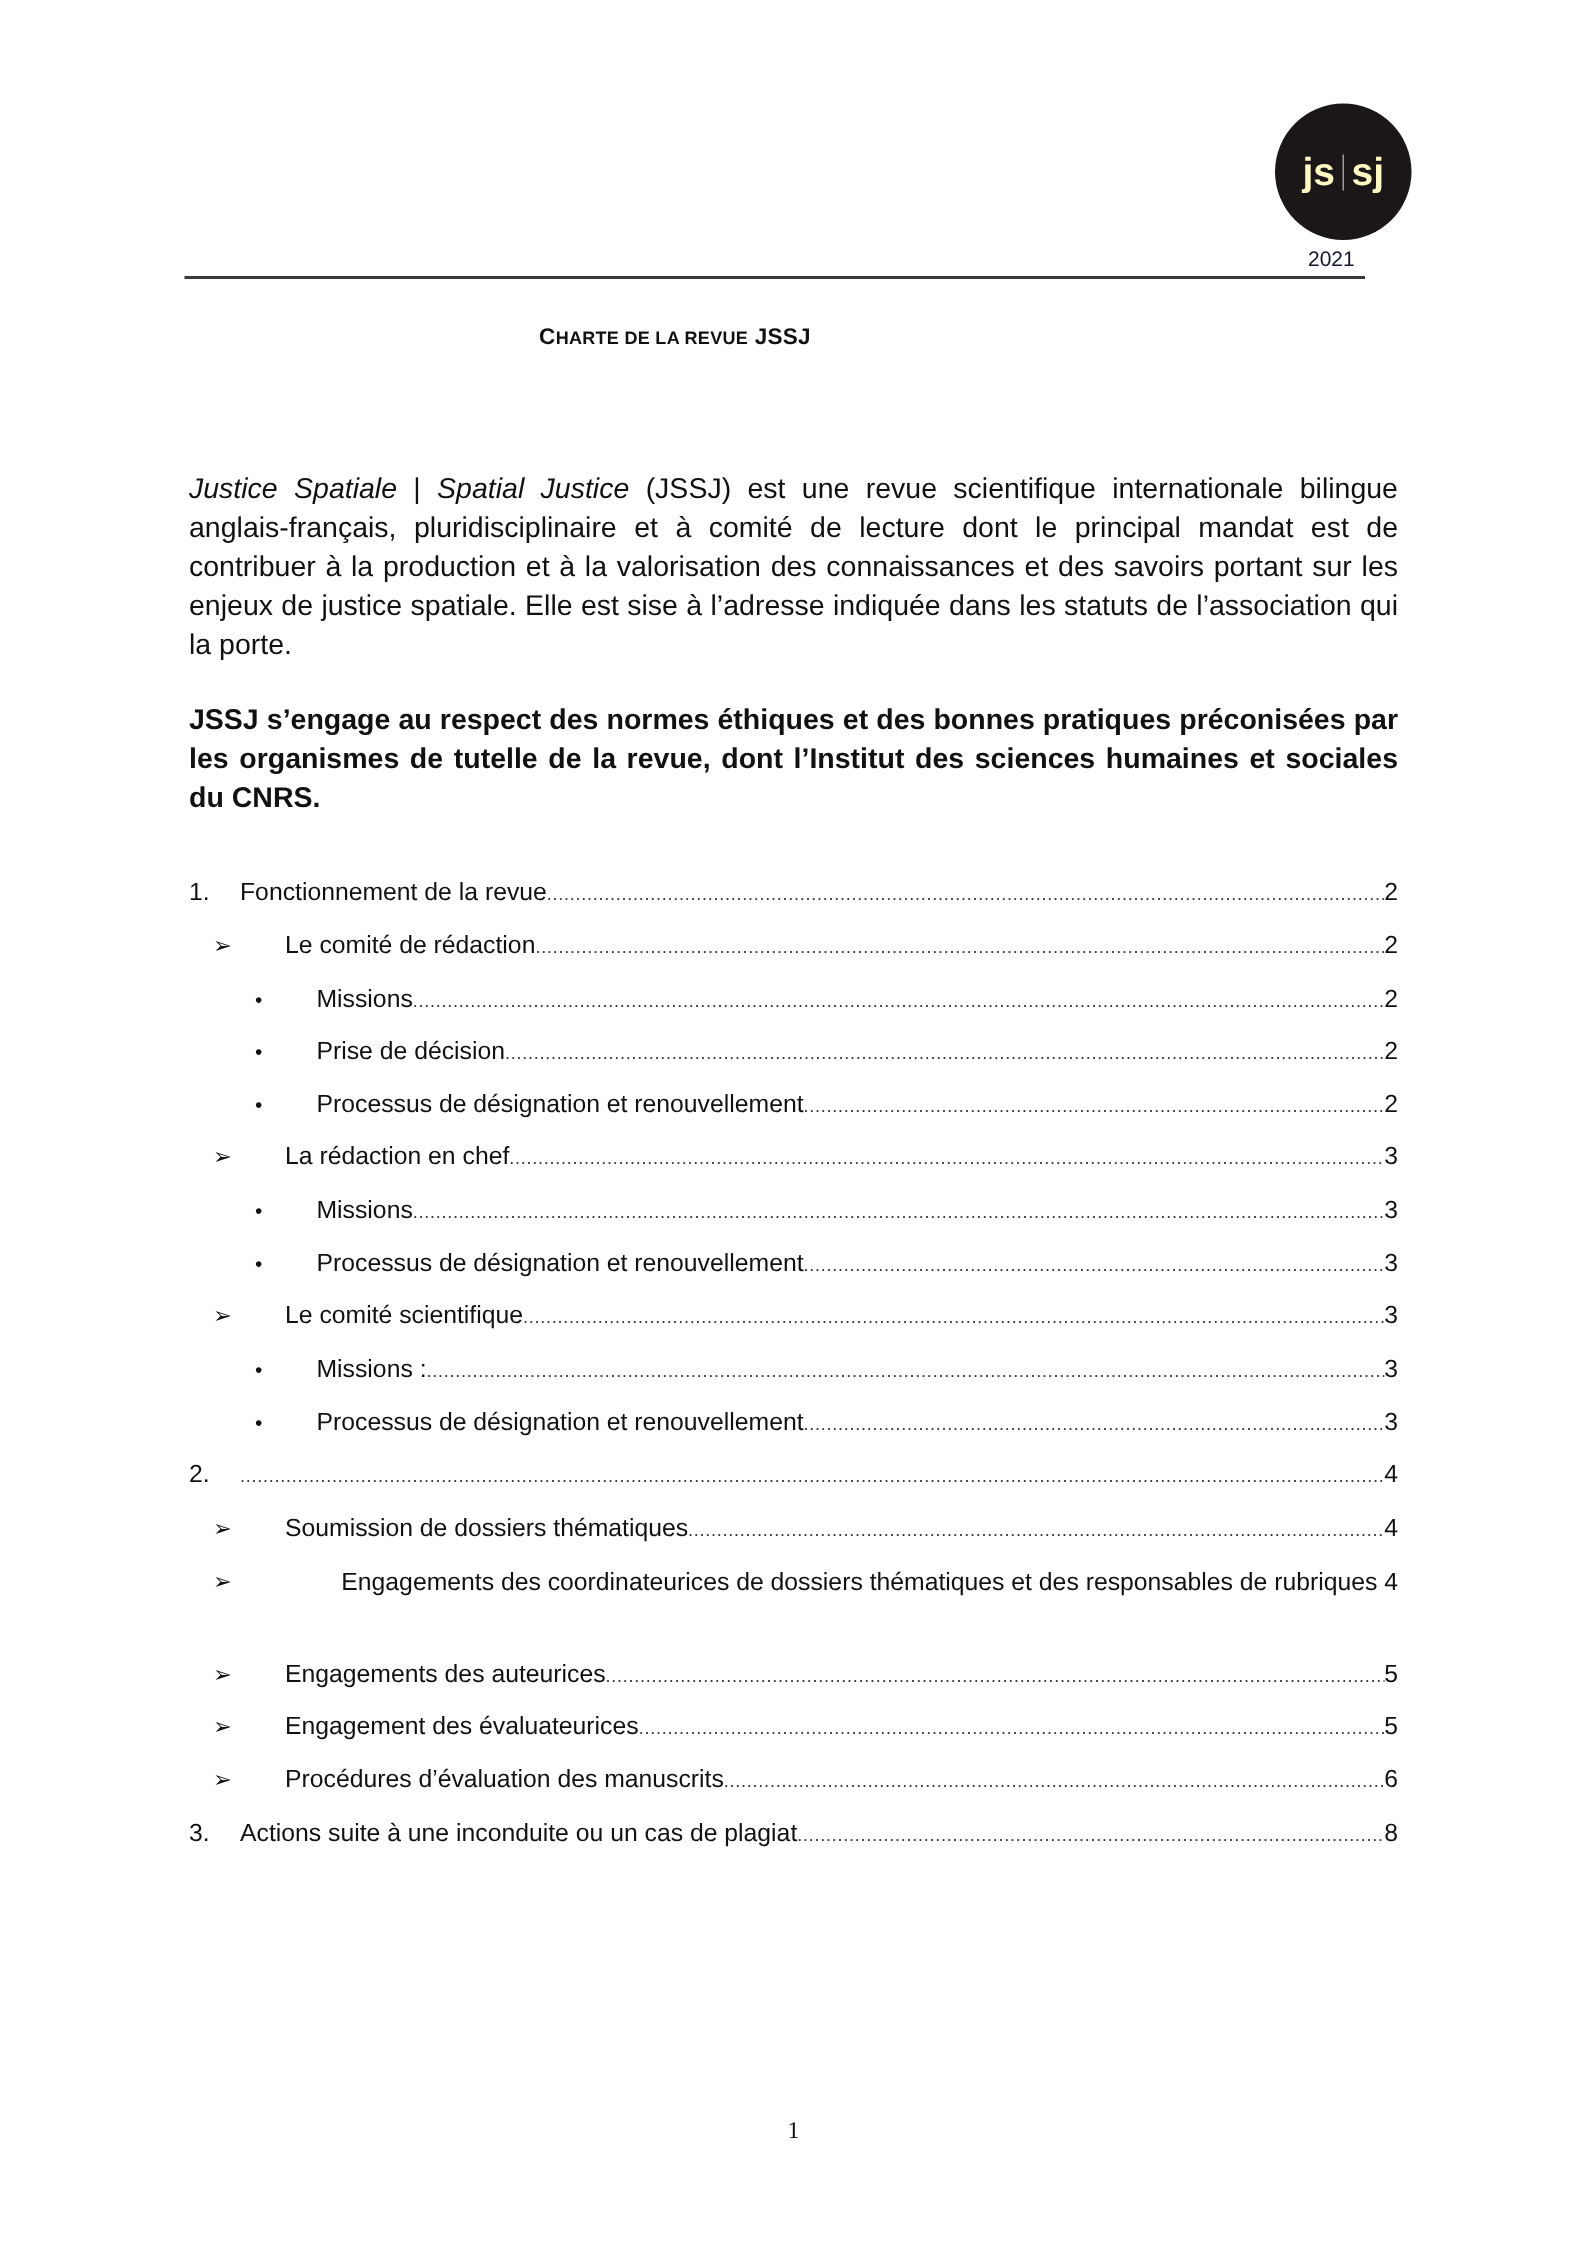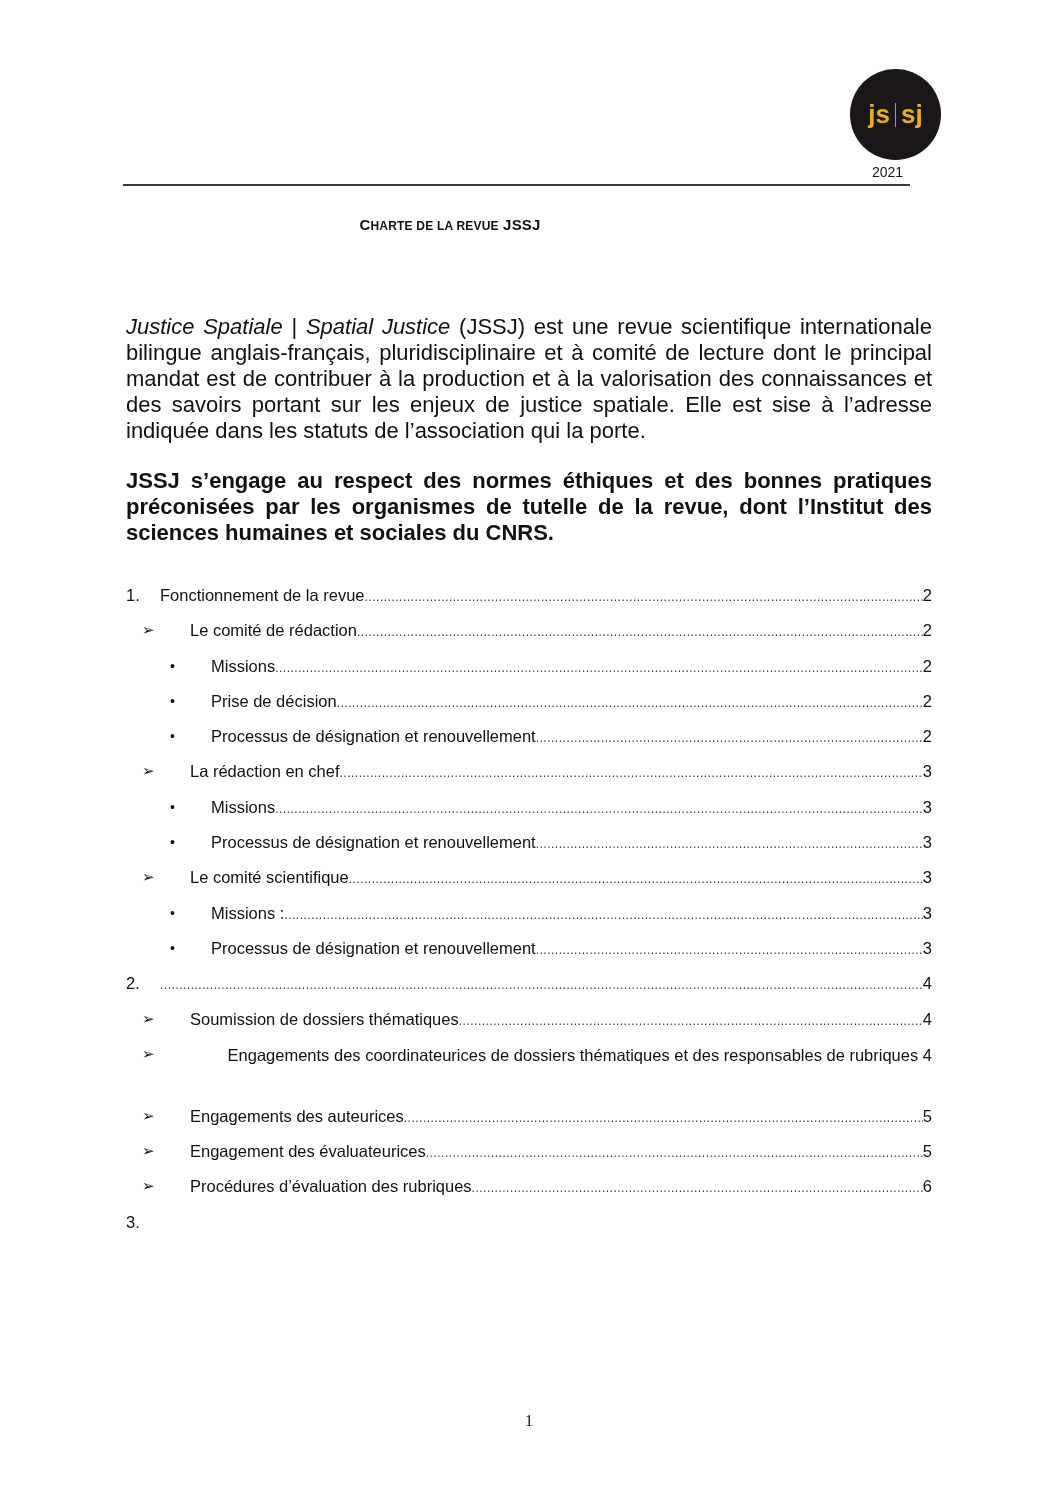--- a/index.html
+++ b/index.html
@@ -5,38 +5,38 @@
   html, body { margin: 0; padding: 0; background: #ffffff; }
   body {
     width: 1058px; height: 1497px; position: relative; overflow: hidden;
     font-family: "Liberation Sans", "DejaVu Sans", sans-serif;
     color: #111111;
   }
   .logo {
     position: absolute; left: 850px; top: 69px; width: 91px; height: 91px;
     border-radius: 50%; background: #1b1718;
     display: flex; align-items: center; justify-content: center;
-    color: #eab308; font-size: 26px; letter-spacing: 0px;
+    color: #fef9c3; font-size: 26px; letter-spacing: 0px;
   }
   .logo .b { font-weight: bold; }
   .logo .sep { display: inline-block; width: 1px; height: 24px; background: #9a9a9a; margin: 0 5px; vertical-align: middle; }
   .year {
     position: absolute; left: 872px; top: 164px; font-size: 14px; color: #0f172a;
   }
   .header-rule {
     position: absolute; left: 123px; top: 184px; width: 787px; height: 2px; background: #3a3a3a;
   }
   .doc-title {
     position: absolute; left: 0; width: 900px; top: 216px; text-align: center;
     font-weight: bold; font-size: 15px; letter-spacing: 0.2px;
   }
   .doc-title .sc { font-size: 12px; }
   .para {
     position: absolute; left: 126px; width: 806px;
-    font-size: 22px; line-height: 26px; text-align: justify;
+    font-size: 19px; line-height: 26px; text-align: justify;
   }
   .p1 { top: 314px; }
   .p2 { top: 468px; font-weight: bold; }
   .para i { font-style: italic; }
   .toc {
     position: absolute; left: 126px; width: 806px; top: 586px;
     font-size: 16.5px;
   }
   .toc-row {
     position: relative; height: 35.3px; display: flex; align-items: flex-start;
@@ -206,23 +206,28 @@
       <span class="marker">➢</span>
       <div class="text-wrap">
         <span class="t">Engagement des évaluateurices</span>
         <span class="leader"></span>
         <span class="pg">5</span>
       </div>
     </div>
   <div class="toc-row lvl2">
       <span class="marker">➢</span>
       <div class="text-wrap">
-        <span class="t">Procédures d’évaluation des rubriques</span>
+        <span class="t">Procédures d’évaluation des manuscrits</span>
         <span class="leader"></span>
         <span class="pg">6</span>
       </div>
     </div>
   <div class="toc-row lvl1">
       <span class="marker">3.</span>
+      <div class="text-wrap">
+        <span class="t">Actions suite à une inconduite ou un cas de plagiat</span>
+        <span class="leader"></span>
+        <span class="pg">8</span>
+      </div>
     </div>
 </div>
 
 <div class="page-num">1</div>
 
 </body></html>

